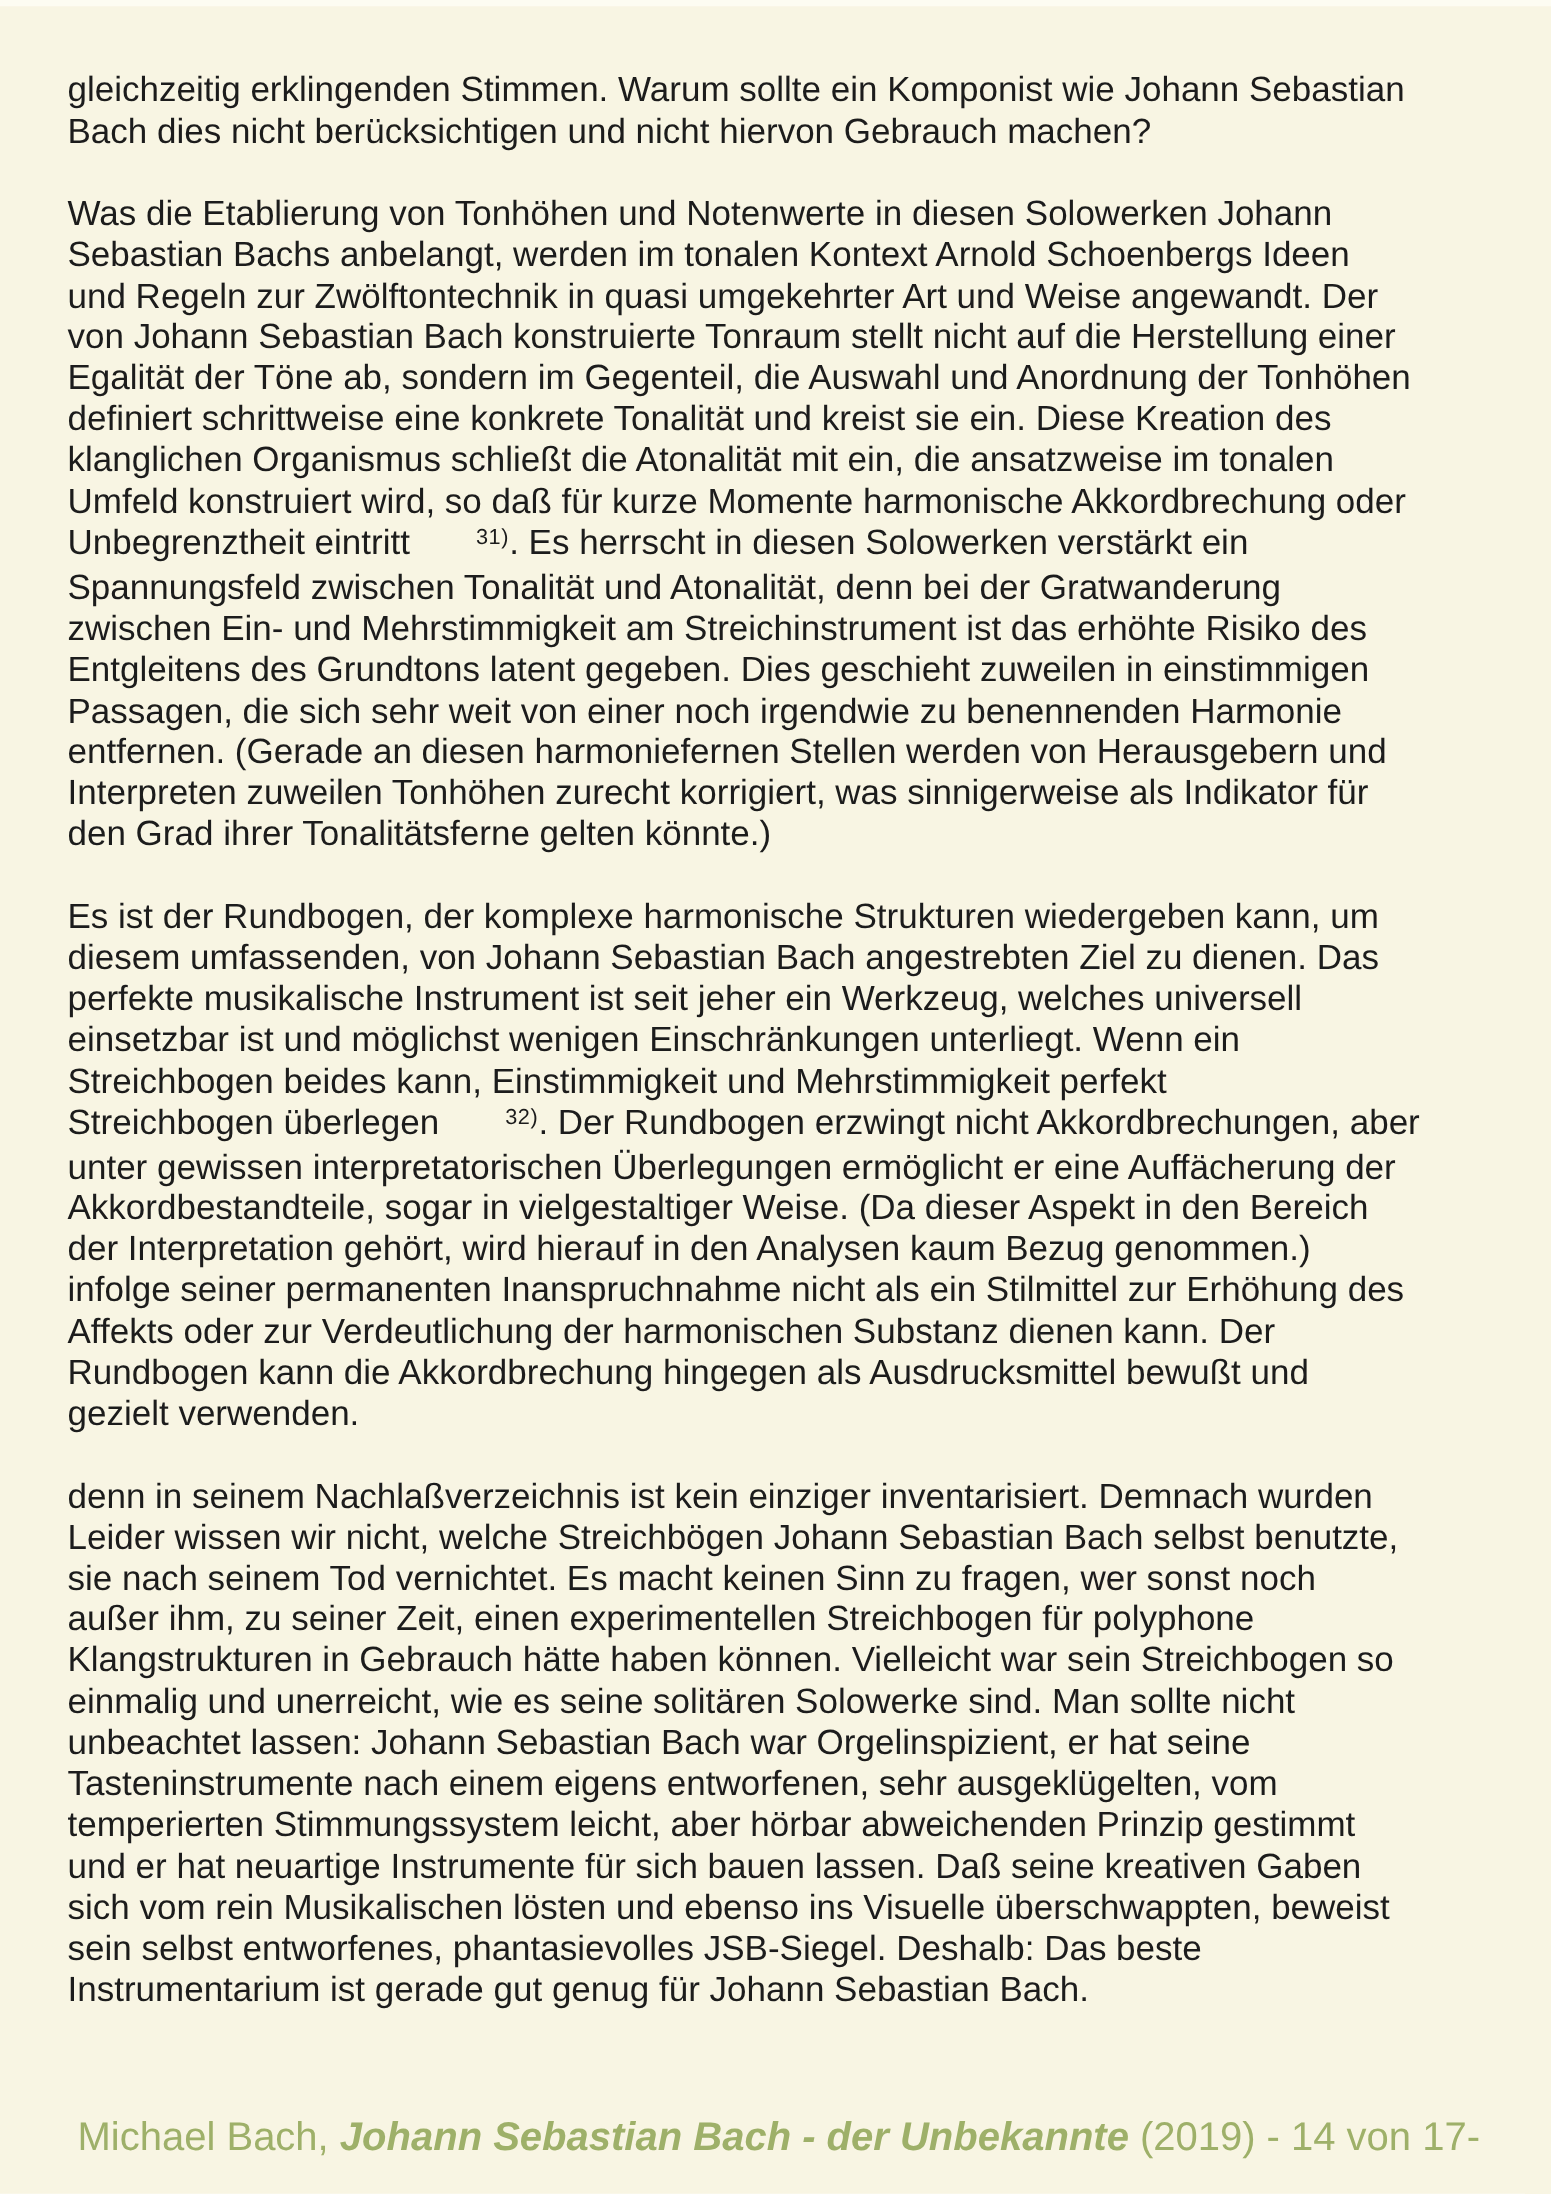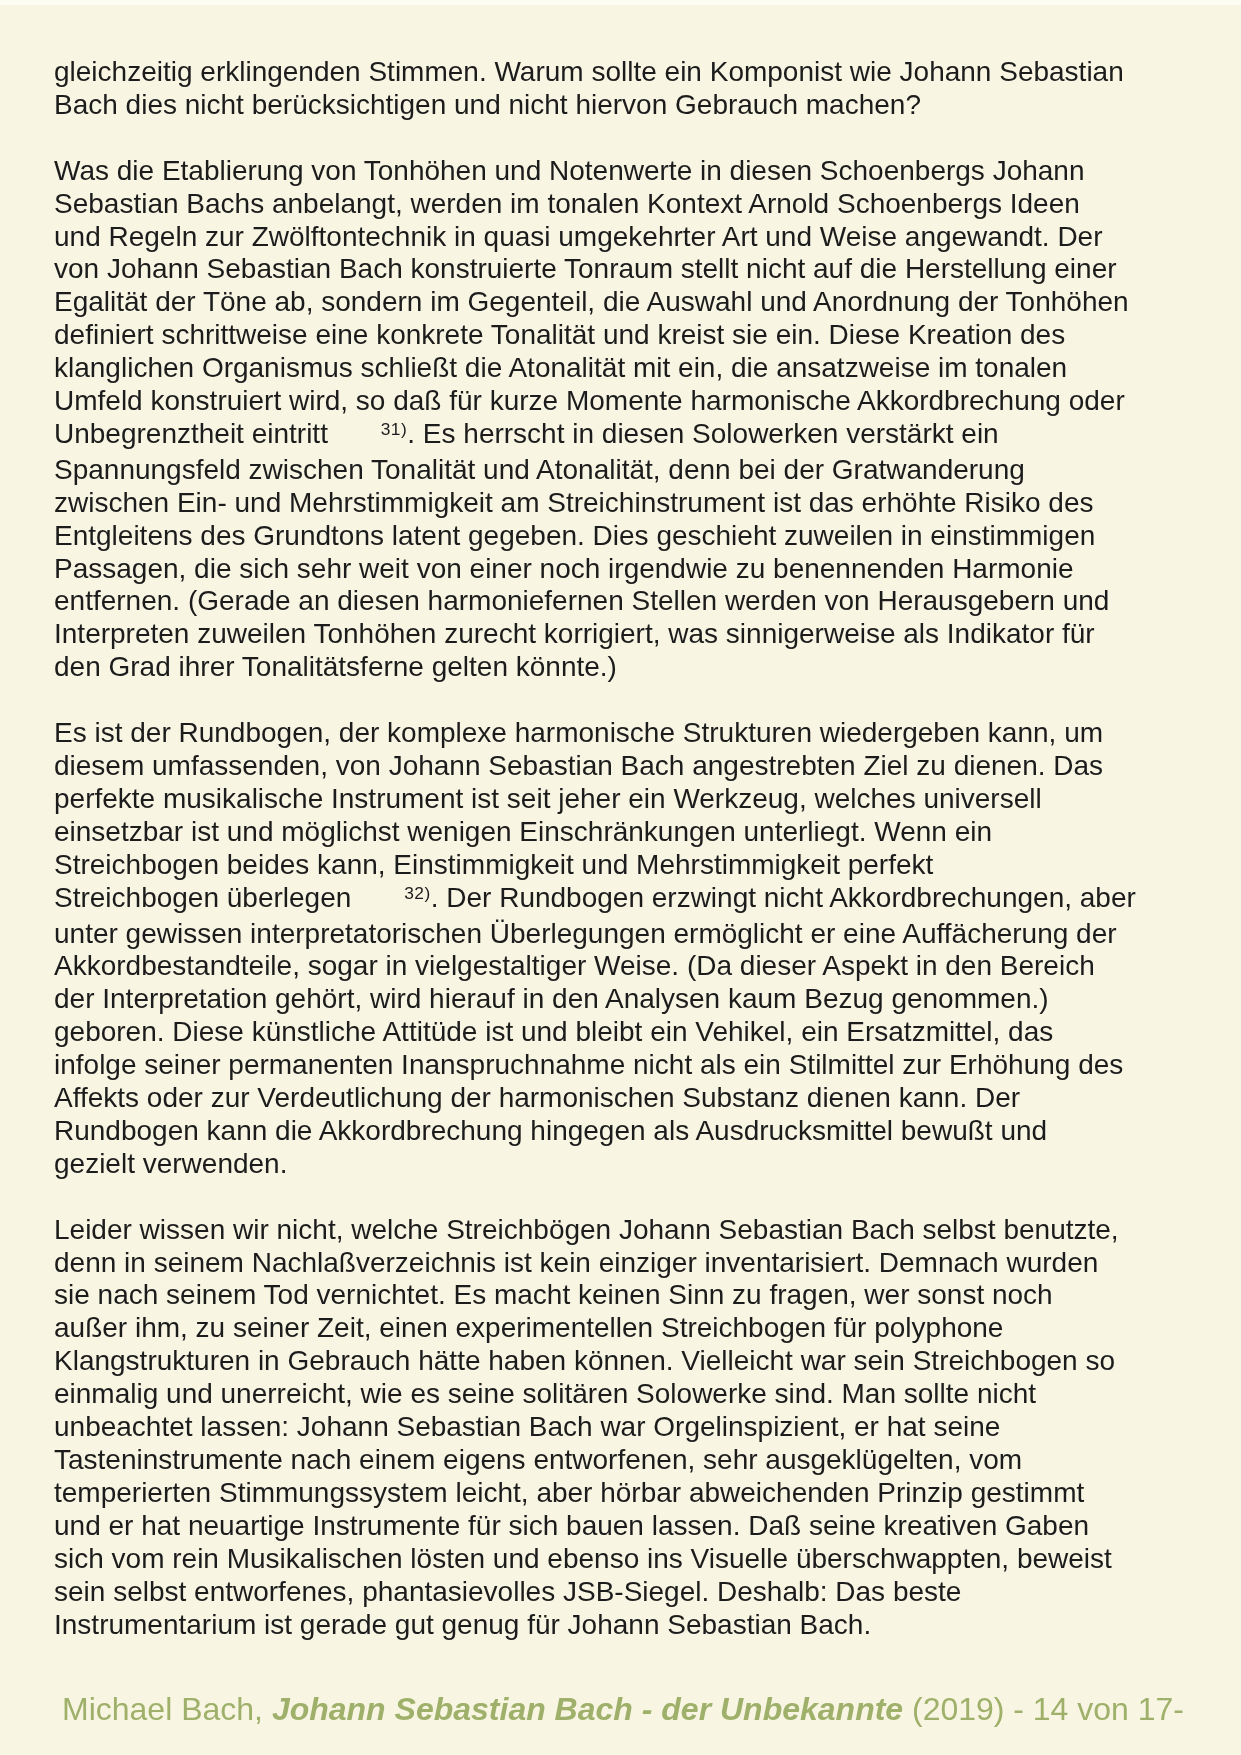--- a/index.html
+++ b/index.html
@@ -61,21 +61,21 @@
 
 <div class="page" style="--page-bg: #f8f5e3; --text-color: #1c1c1c; --footer-color: #9eb069;">
   <div class="page-top-edge"></div>
 
   <div class="doc-body">
       <div class="paragraph">
         <div class="line"><span>gleichzeitig erklingenden Stimmen. Warum sollte ein Komponist wie Johann Sebastian</span></div>
         <div class="line"><span>Bach dies nicht berücksichtigen und nicht hiervon Gebrauch machen?</span></div>
       </div>
       <div class="paragraph">
-        <div class="line"><span>Was die Etablierung von Tonhöhen und Notenwerte in diesen Schoenbergs Johann</span></div>
+        <div class="line"><span>Was die Etablierung von Tonhöhen und Notenwerte in diesen Solowerken Johann</span></div>
         <div class="line"><span>Sebastian Bachs anbelangt, werden im tonalen Kontext Arnold Schoenbergs Ideen</span></div>
         <div class="line"><span>und Regeln zur Zwölftontechnik in quasi umgekehrter Art und Weise angewandt. Der</span></div>
         <div class="line"><span>von Johann Sebastian Bach konstruierte Tonraum stellt nicht auf die Herstellung einer</span></div>
         <div class="line"><span>Egalität der Töne ab, sondern im Gegenteil, die Auswahl und Anordnung der Tonhöhen</span></div>
         <div class="line"><span>definiert schrittweise eine konkrete Tonalität und kreist sie ein. Diese Kreation des</span></div>
         <div class="line"><span>klanglichen Organismus schließt die Atonalität mit ein, die ansatzweise im tonalen</span></div>
         <div class="line"><span>Umfeld konstruiert wird, so daß für kurze Momente harmonische Akkordbrechung oder</span></div>
         <div class="line"><span>Unbegrenztheit eintritt </span><span class="sup">31)</span><span>. Es herrscht in diesen Solowerken verstärkt ein</span></div>
         <div class="line"><span>Spannungsfeld zwischen Tonalität und Atonalität, denn bei der Gratwanderung</span></div>
         <div class="line"><span>zwischen Ein- und Mehrstimmigkeit am Streichinstrument ist das erhöhte Risiko des</span></div>
@@ -88,29 +88,28 @@
       <div class="paragraph">
         <div class="line"><span>Es ist der Rundbogen, der komplexe harmonische Strukturen wiedergeben kann, um</span></div>
         <div class="line"><span>diesem umfassenden, von Johann Sebastian Bach angestrebten Ziel zu dienen. Das</span></div>
         <div class="line"><span>perfekte musikalische Instrument ist seit jeher ein Werkzeug, welches universell</span></div>
         <div class="line"><span>einsetzbar ist und möglichst wenigen Einschränkungen unterliegt. Wenn ein</span></div>
         <div class="line"><span>Streichbogen beides kann, Einstimmigkeit und Mehrstimmigkeit perfekt</span></div>
         <div class="line"><span>Streichbogen überlegen </span><span class="sup">32)</span><span>. Der Rundbogen erzwingt nicht Akkordbrechungen, aber</span></div>
         <div class="line"><span>unter gewissen interpretatorischen Überlegungen ermöglicht er eine Auffächerung der</span></div>
         <div class="line"><span>Akkordbestandteile, sogar in vielgestaltiger Weise. (Da dieser Aspekt in den Bereich</span></div>
         <div class="line"><span>der Interpretation gehört, wird hierauf in den Analysen kaum Bezug genommen.)</span></div>
-        <div class="line"><span>geboren. Diese künstliche Attitüde ist und bleibt ein Vehikel, ein Ersatzmittel, das</span></div>
         <div class="line"><span>infolge seiner permanenten Inanspruchnahme nicht als ein Stilmittel zur Erhöhung des</span></div>
         <div class="line"><span>Affekts oder zur Verdeutlichung der harmonischen Substanz dienen kann. Der</span></div>
         <div class="line"><span>Rundbogen kann die Akkordbrechung hingegen als Ausdrucksmittel bewußt und</span></div>
         <div class="line"><span>gezielt verwenden.</span></div>
       </div>
       <div class="paragraph">
+        <div class="line"><span>denn in seinem Nachlaßverzeichnis ist kein einziger inventarisiert. Demnach wurden</span></div>
         <div class="line"><span>Leider wissen wir nicht, welche Streichbögen Johann Sebastian Bach selbst benutzte,</span></div>
-        <div class="line"><span>denn in seinem Nachlaßverzeichnis ist kein einziger inventarisiert. Demnach wurden</span></div>
         <div class="line"><span>sie nach seinem Tod vernichtet. Es macht keinen Sinn zu fragen, wer sonst noch</span></div>
         <div class="line"><span>außer ihm, zu seiner Zeit, einen experimentellen Streichbogen für polyphone</span></div>
         <div class="line"><span>Klangstrukturen in Gebrauch hätte haben können. Vielleicht war sein Streichbogen so</span></div>
         <div class="line"><span>einmalig und unerreicht, wie es seine solitären Solowerke sind. Man sollte nicht</span></div>
         <div class="line"><span>unbeachtet lassen: Johann Sebastian Bach war Orgelinspizient, er hat seine</span></div>
         <div class="line"><span>Tasteninstrumente nach einem eigens entworfenen, sehr ausgeklügelten, vom</span></div>
         <div class="line"><span>temperierten Stimmungssystem leicht, aber hörbar abweichenden Prinzip gestimmt</span></div>
         <div class="line"><span>und er hat neuartige Instrumente für sich bauen lassen. Daß seine kreativen Gaben</span></div>
         <div class="line"><span>sich vom rein Musikalischen lösten und ebenso ins Visuelle überschwappten, beweist</span></div>
         <div class="line"><span>sein selbst entworfenes, phantasievolles JSB-Siegel. Deshalb: Das beste</span></div>

